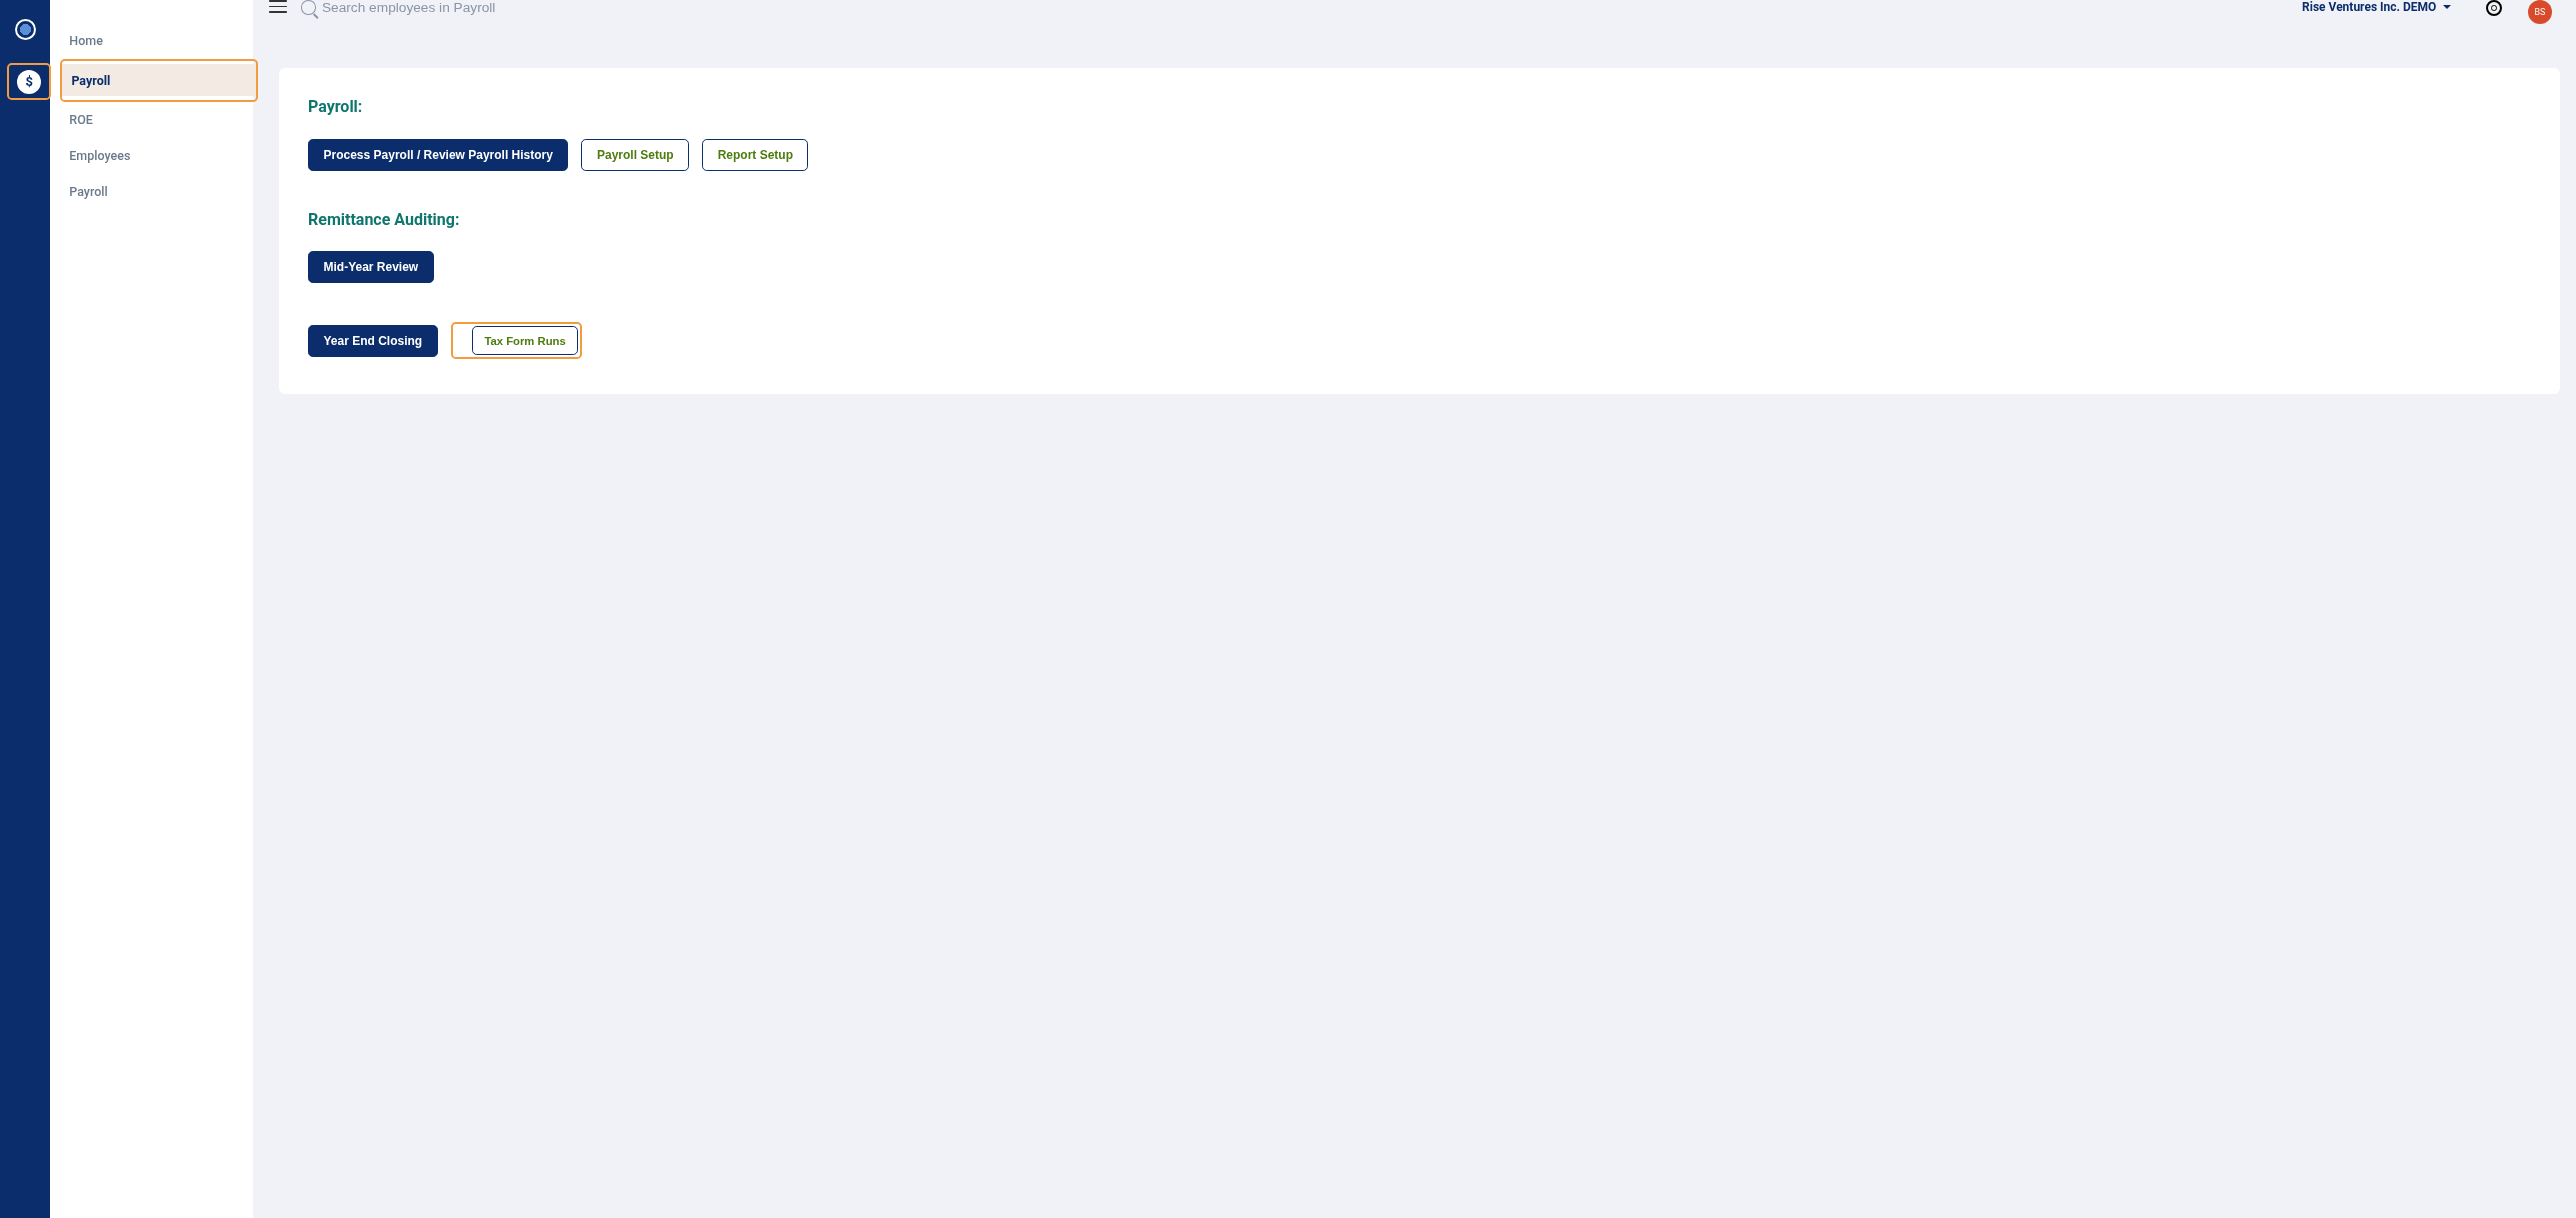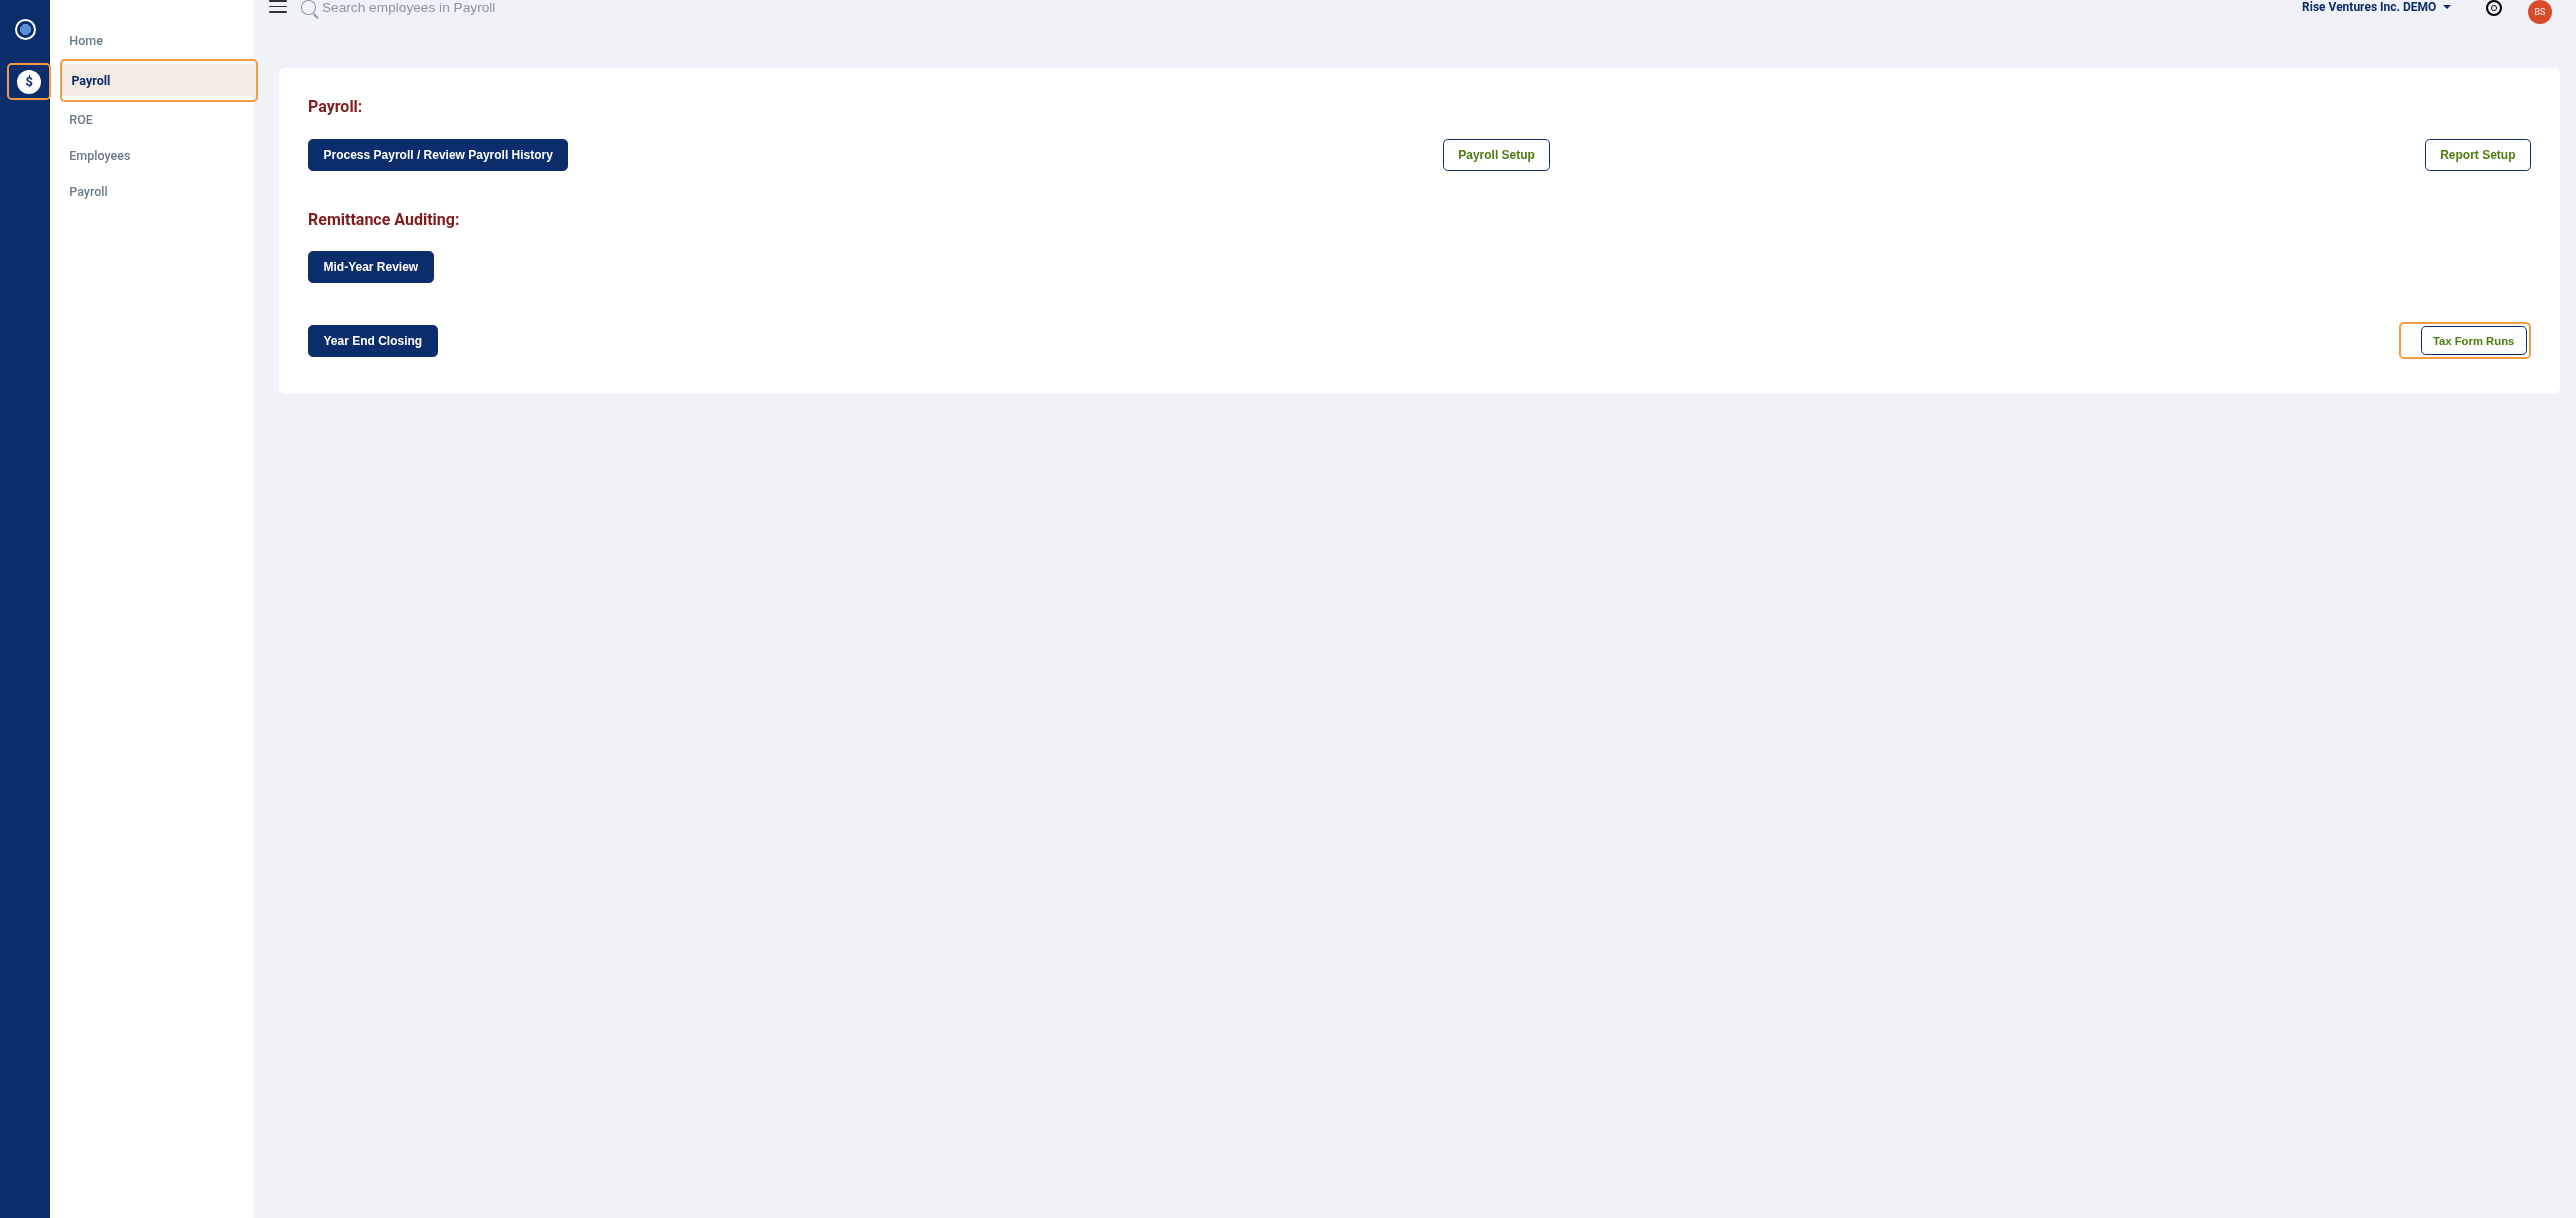--- a/index.html
+++ b/index.html
@@ -205,29 +205,28 @@
     
     .content {
       margin: 16px 16px 0 26px;
       background: #fff;
       border-radius: 6.4px;
       padding: 29px 29px 35px 29px;
     }
     .section-title {
       font-size: 16px;
       font-weight: 700;
-      color: #7f1d1d;
+      color: #0f766e;
       margin-bottom: 22.5px;
     }
     .btn-row {
       display: flex;
       gap: 13px;
       margin-bottom: 39px;
       align-items: center;
-      justify-content: space-between;
     }
     .btn-row:last-child {
       margin-bottom: 0;
     }
     .btn {
       padding: 8px 14.5px;
       border-radius: 4.8px;
       font-size: 12px;
       font-weight: 700;
       cursor: pointer;

